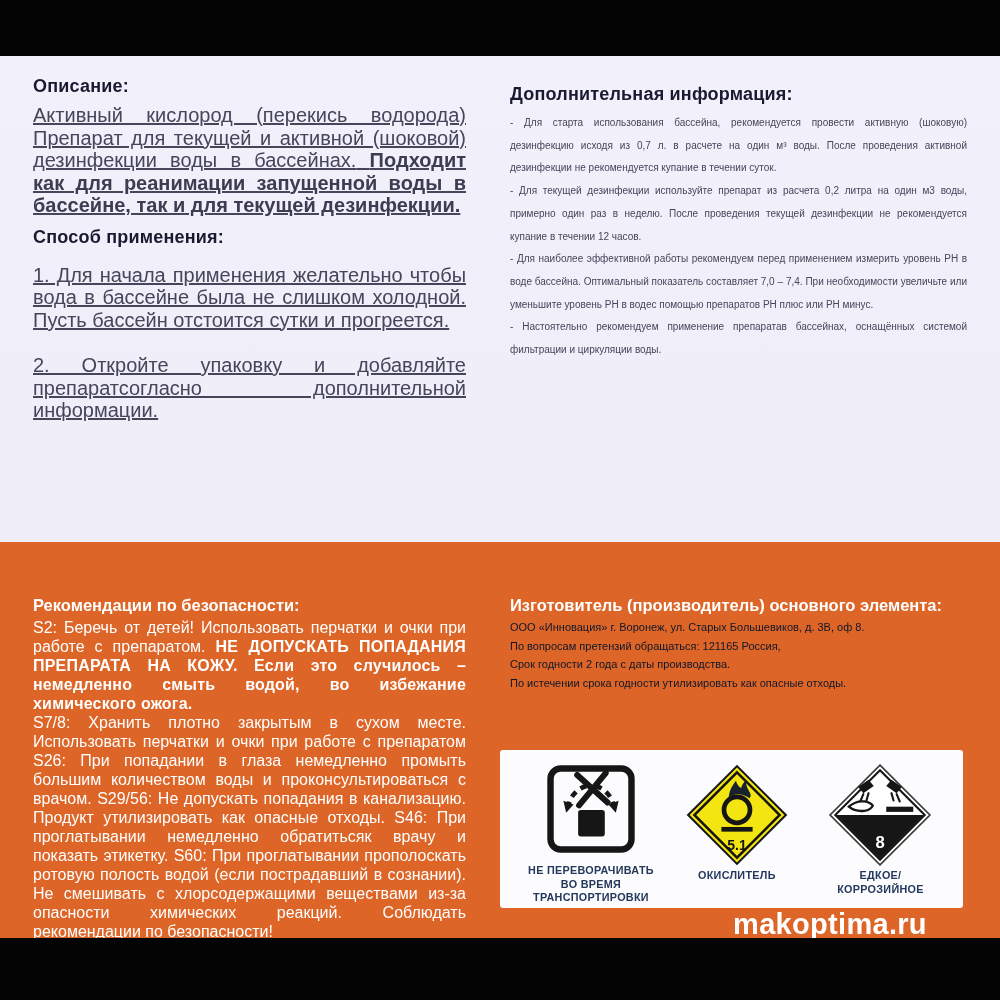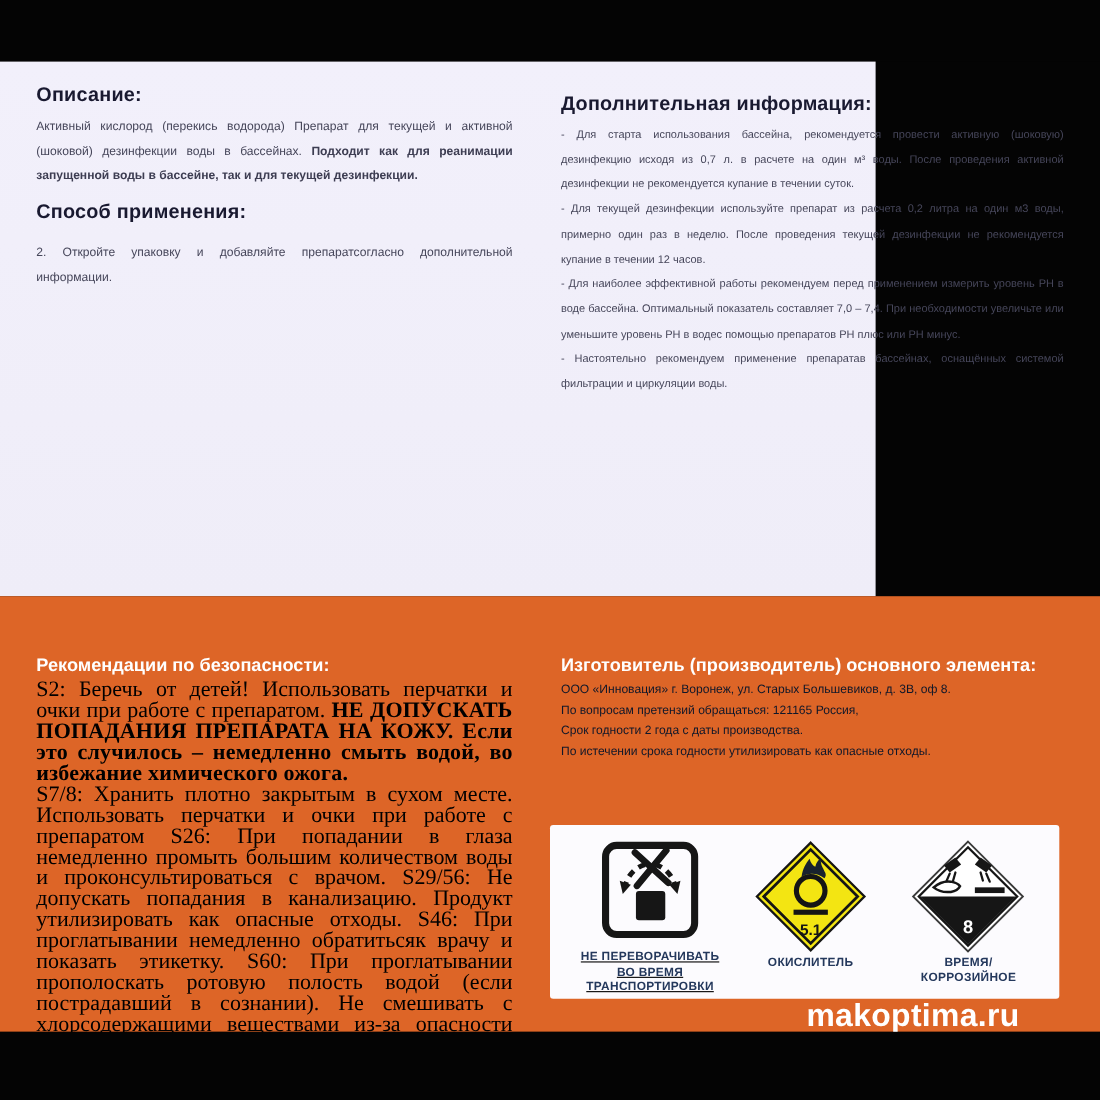--- a/index.html
+++ b/index.html
@@ -9,66 +9,67 @@
     background:#040404;
     font-family:"Liberation Sans","DejaVu Sans",sans-serif;
     overflow:hidden;
   }
   .bar { position:absolute; left:0; width:1000px; background:#040404; }
   .bar.top { top:0; height:56px; }
   .bar.bottom { top:938px; height:62px; }
 
   
   .white-section {
-    position:absolute; top:56px; left:0; width:796px; height:486px;
+    position:absolute; top:56px; left:0; width:1000px; height:486px;
     background:linear-gradient(180deg,#f2f0fb 0%,#efedf8 100%);
   }
   .col { position:absolute; }
   .wcol-left  { left:33px;  top:20px; width:433px; }
   .wcol-right { left:510px; top:28px; width:457px; }
 
   .w-heading {
     font-size:18px; font-weight:700; color:#191930;
     margin-bottom:7px; letter-spacing:.2px;
   }
   .w-body {
-    font-size:11px; line-height:22.5px; color:#46465a;
+    font-size:20px; line-height:22.5px; color:#46465a;
     text-align:justify;
+    text-decoration:underline;
   }
   .w-body b { color:#3d3d52; }
   .usage-heading { margin-top:10px; margin-bottom:16px; }
   .step { margin-bottom:23px; }
   .info-item { font-size:10px; line-height:22.7px; color:#46465a; text-align:justify; }
 
   
   .orange-section {
     position:absolute; top:542px; left:0; width:1000px; height:396px;
     background:#dd6527;
   }
   .ocol-left  { left:33px;  top:54px; width:433px; }
   .ocol-right { left:510px; top:54px; width:460px; }
 
   .o-heading {
     font-size:16.5px; font-weight:700; color:#ffffff; margin-bottom:3px;
   }
   .safety-text {
-    font-size:20px; line-height:19px; color:#000000; text-align:justify;font-family:Liberation Serif, serif;
+    font-size:16px; line-height:19px; color:#ffffff; text-align:justify;
   }
   .safety-text b { letter-spacing:.2px; }
   .manuf-line { font-size:11px; line-height:18.5px; color:#0f172a; }
 
   
   .picto-panel {
     position:absolute; left:500px; top:208px; width:463px; height:158px;
     background:#fcfbfe; border-radius:3px;
     display:flex; justify-content:space-between;
     padding:13px 6px 0 12px;
   }
   .picto-cell { display:flex; flex-direction:column; align-items:center; }
-  .picto-cell.c1 { width:165px;text-decoration:underline; }
+  .picto-cell.c1 { width:165px; }
   .picto-cell.c2 { width:140px; }
   .picto-cell.c3 { width:160px; }
   .picto-icon { flex:0 0 auto; }
   .picto-label {
     margin-top:9px; text-align:center;
     font-size:10.8px; line-height:13.5px; font-weight:700;
     color:#24385c; letter-spacing:.3px;
   }
   .c2 .picto-label, .c3 .picto-label { margin-top:2px; }
 
@@ -83,20 +84,21 @@
 
 <div class="bar top"></div>
 
 <div class="white-section">
 
   <div class="col wcol-left">
     <div class="w-heading">Описание:</div>
     <p class="w-body"><span>Активный кислород (перекись водорода) Препарат для текущей и активной (шоковой) дезинфекции воды в бассейнах.</span> <b>Подходит как для реанимации запущенной воды в бассейне, так и для текущей дезинфекции.</b></p>
 
     <div class="w-heading usage-heading">Способ применения:</div>
+    <p class="w-body step">1. Для начала применения желательно чтобы вода в бассейне была не слишком холодной. Пусть бассейн отстоится сутки и прогреется.</p>
     <p class="w-body step">2. Откройте упаковку и добавляйте препаратсогласно дополнительной информации.</p>
   </div>
 
   <div class="col wcol-right">
     <div class="w-heading">Дополнительная информация:</div>
     <p class="info-item">- Для старта использования бассейна, рекомендуется провести активную (шоковую) дезинфекцию исходя из 0,7 л. в расчете на один м³ воды. После проведения активной дезинфекции не рекомендуется купание в течении суток.</p>
     <p class="info-item">- Для текущей дезинфекции используйте препарат из расчета 0,2 литра на один м3 воды, примерно один раз в неделю. После проведения текущей дезинфекции не рекомендуется купание в течении 12 часов.</p>
     <p class="info-item">- Для наиболее эффективной работы рекомендуем перед применением измерить уровень PH в воде бассейна. Оптимальный показатель составляет 7,0 – 7,4. При необходимости увеличьте или уменьшите уровень PH в водес помощью препаратов PH плюс или PH минус.</p>
     <p class="info-item">- Настоятельно рекомендуем применение препаратав бассейнах, оснащённых системой фильтрации и циркуляции воды.</p>
   </div>
@@ -159,21 +161,21 @@
         <path d="M8,50 L50,92 L92,50 Z" fill="#161616"></path>
         <polygon points="29,23 39,16 44,22 34,29" fill="#161616"></polygon>
         <polygon points="61,16 71,23 66,29 56,22" fill="#161616"></polygon>
         <path d="M34 30 l-3 7 M39 29 l-2 7" stroke="#161616" stroke-width="2" stroke-linecap="round"></path>
         <path d="M61 29 l2 7 M66 30 l3 7" stroke="#161616" stroke-width="2" stroke-linecap="round"></path>
         <path d="M20,42 q7,-6 15,-5 q6,1 8,4 q-2,4 -8,5 q-9,1 -15,-4 z" fill="#ffffff" stroke="#161616" stroke-width="2.2"></path>
         <rect x="56" y="42" width="26" height="5" fill="#161616"></rect>
         <text x="50" y="82" text-anchor="middle" font-size="16" font-weight="bold" fill="#ffffff">8</text>
       </svg>
       <div class="picto-label">
-        <div>ВРЕМЯ/</div>
+        <div>ЕДКОЕ/</div>
         <div>КОРРОЗИЙНОЕ</div>
       </div>
     </div>
 
   </div>
 
   <div class="website">makoptima.ru</div>
 </div>
 
 <div class="bar bottom"></div>

